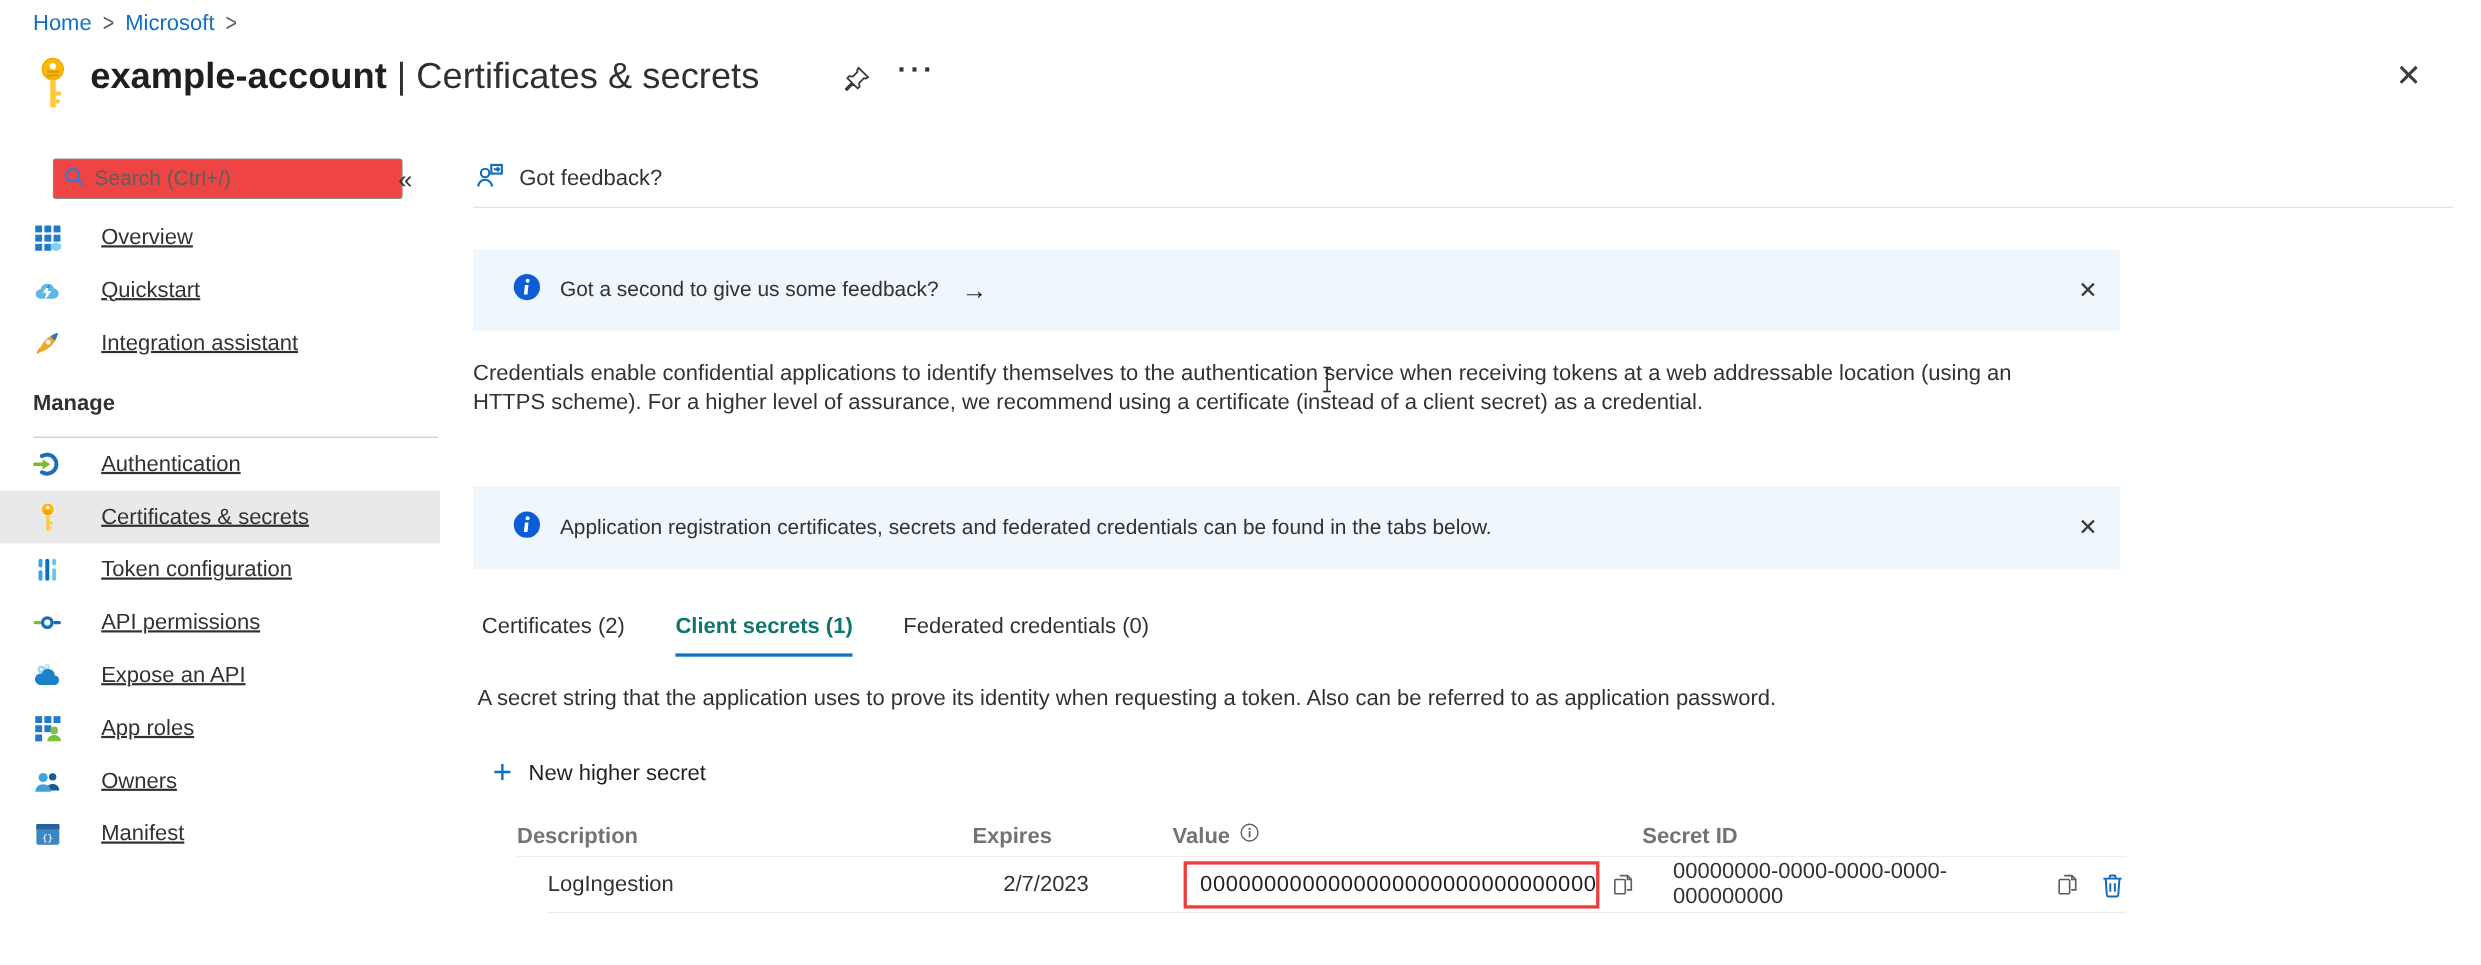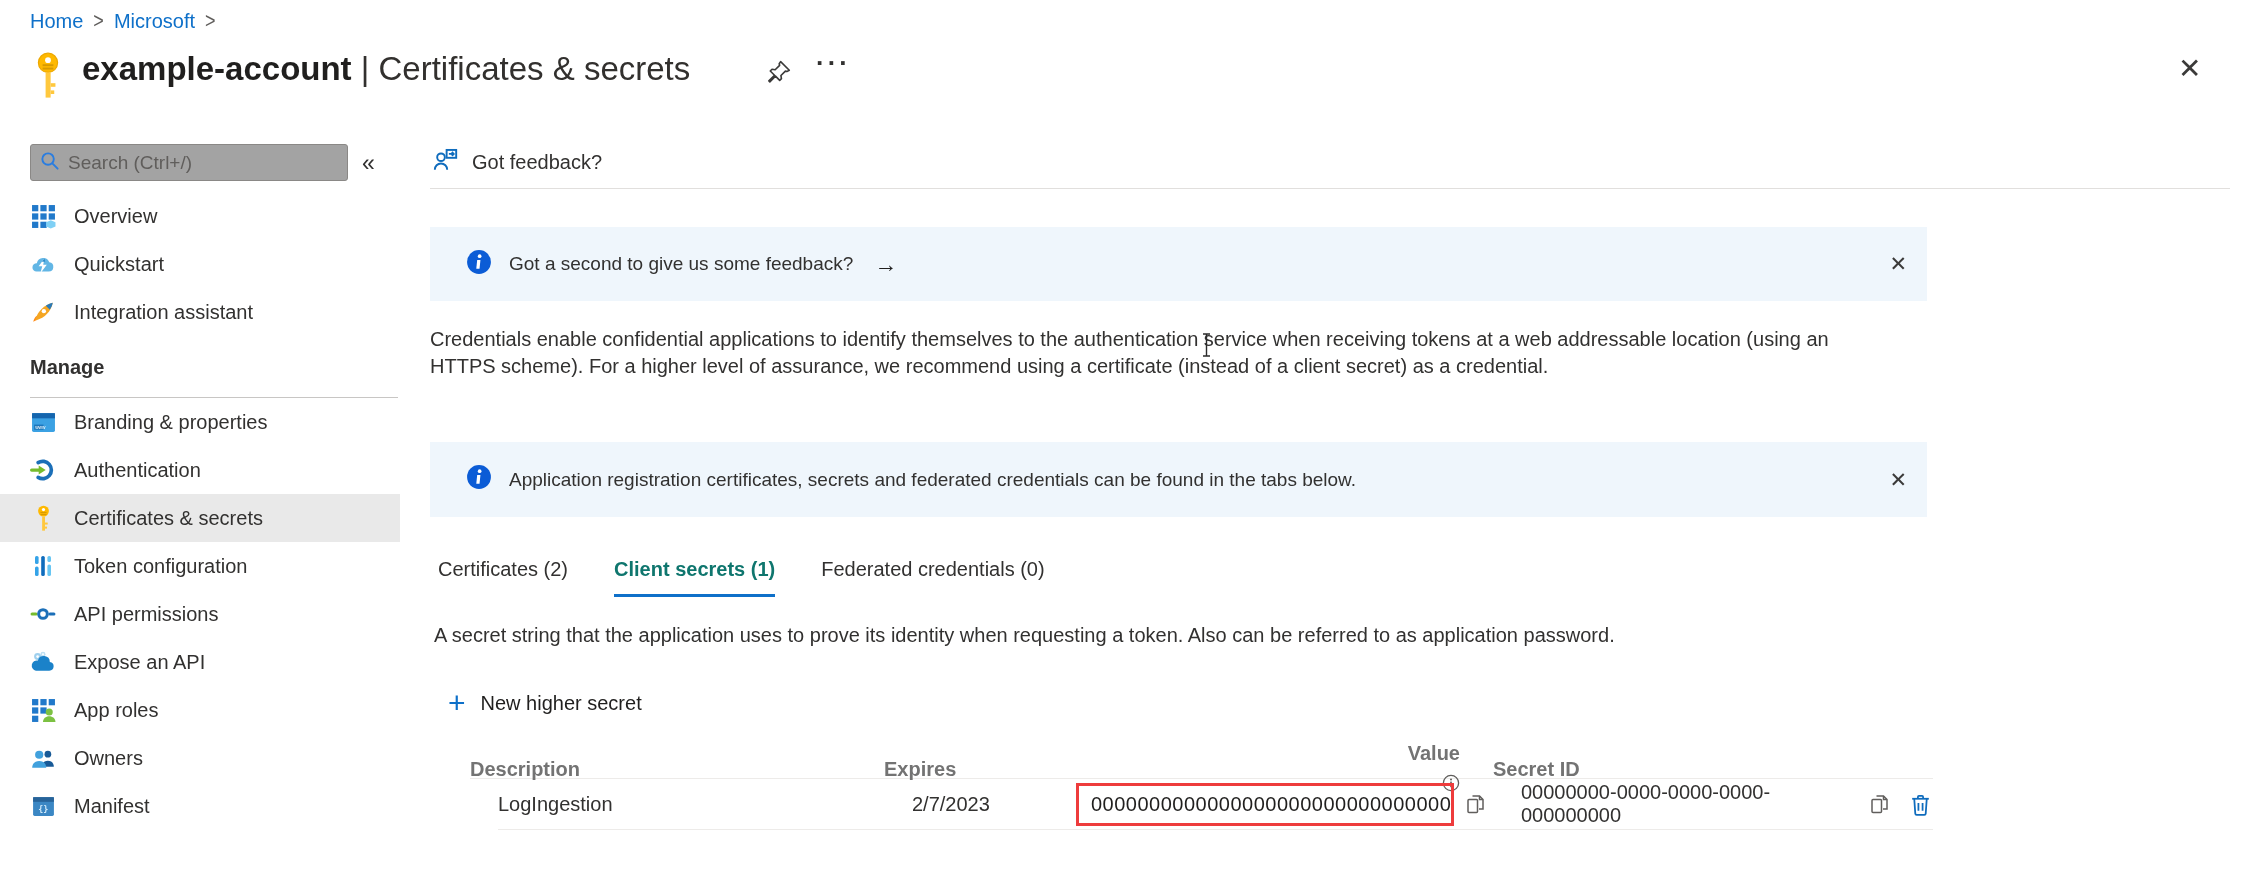--- a/index.html
+++ b/index.html
@@ -16,29 +16,29 @@
   .title-row { position:absolute; left:0; top:46px; width:2255px; height:60px; }
   .title-key { position:absolute; left:33px; top:6px; }
   .title-text { position:absolute; left:82px; top:4px; font-size:33px; color:#201f1e; white-space:nowrap; }
   .title-text .primary { font-weight:700; }
   .title-text .secondary { font-weight:400; color:#32302e; }
   .pin-btn { position:absolute; left:766px; top:12px; cursor:pointer; }
   .more-btn { position:absolute; left:816px; top:2px; font-size:26px; letter-spacing:3px; color:#323130; cursor:pointer; font-weight:700;}
   .close-page { position:absolute; left:2178px; top:6px; font-size:28px; font-weight:300; color:#3b3a39; cursor:pointer; }
 
   
-  .search-box { position:absolute; left:30px; top:144px; width:318px; height:37px; border:1px solid #8a8886; border-radius:3px; display:flex; align-items:center; padding:0 8px; gap:8px; background:#a3a3a3; }
+  .search-box { position:absolute; left:48px; top:144px; width:318px; height:37px; border:1px solid #8a8886; border-radius:3px; display:flex; align-items:center; padding:0 8px; gap:8px; background:#ef4444; }
   .search-box input { border:none; outline:none; flex:1; font-size:19px; font-family:inherit; color:#323130; background:transparent; }
   .search-box input::placeholder { color:#605e5c; }
   .collapse-btn { position:absolute; left:362px; top:150px; font-size:23px; color:#323130; cursor:pointer; }
 
   .nav { position:absolute; left:0; width:400px; }
   .nav-top { top:192px; }
   .nav-manage { top:398px; }
-  .nav-item { height:48px; display:flex; align-items:center; padding-left:30px; gap:18px; font-size:20px; color:#323130; cursor:pointer; }
+  .nav-item { height:48px; display:flex; align-items:center; padding-left:30px; gap:36px; font-size:20px; color:#323130; cursor:pointer;text-decoration:underline; }
   .nav-item.selected { background:#e9e9e9; }
   .nav-icon { width:26px; height:26px; display:flex; align-items:center; justify-content:center; flex:none; }
   .section-label { position:absolute; left:30px; top:356px; font-size:20px; font-weight:700; color:#323130; }
   .section-divider { position:absolute; left:30px; top:397px; width:368px; height:1px; background:#c8c6c4; }
 
   
   .feedback-btn { position:absolute; left:432px; top:146px; display:flex; align-items:center; gap:13px; font-size:20px; color:#323130; cursor:pointer; }
   .toolbar-divider { position:absolute; left:430px; top:188px; width:1800px; height:1px; background:#e1dfdd; }
 
   .banner { position:absolute; left:430px; width:1497px; background:#eff6fc; display:flex; align-items:center; padding-left:36px; gap:17px; font-size:19px; color:#323130; }
@@ -58,21 +58,21 @@
 
   .new-secret { position:absolute; left:448px; top:690px; display:flex; align-items:center; gap:15px; cursor:pointer; }
   .new-secret .plus { color:#0e70c9; font-size:30px; font-weight:300; line-height:26px; }
   .new-secret .label { font-size:20px; color:#201f1e; }
 
   
   .secret-table { position:absolute; left:470px; top:742px; width:1463px; font-size:20px; }
   .t-row { display:grid; grid-template-columns:414px 164px 412px 1fr; align-items:center; }
   .t-head { height:37px; border-bottom:1px solid #edebe9; font-weight:700; color:#737373; }
   .t-body { height:51px; border-bottom:1px solid #edebe9;margin-left:28px; }
-  .col-value-h { display:flex; align-items:flex-end; gap:9px; padding-left:18px;flex-direction:column; }
+  .col-value-h { display:flex; align-items:center; gap:9px; padding-left:18px; }
   .col-secret { padding-left:33px; display:flex; align-items:center; gap:16px; }
   .value-cell { display:flex; align-items:center; gap:10px; }
   .value-box { width:394px; height:43px; border:3px solid #ee3c3c; display:flex; align-items:center; padding-left:12px; letter-spacing:0.5px; color:#201f1e; overflow:hidden; white-space:nowrap; }
   .icon-btn { cursor:pointer; display:inline-flex; }
 </style>
 </head>
 <body>
 
 <div id="app">
 
@@ -160,31 +160,20 @@
         </svg>
       </span>
       <span class="nav-label">Integration assistant</span>
     </div>
   </div>
 
   <div class="section-label">Manage</div>
   <div class="section-divider"></div>
 
   <div class="nav nav-manage">
-    <div class="nav-item">
-      <span class="nav-icon">
-        <svg width="25" height="25" viewBox="0 0 24 24">
-          <rect x="1" y="3" width="22" height="18" rx="1.5" fill="#3ba1e3"></rect>
-          <rect x="1" y="3" width="22" height="5" fill="#1565ad"></rect>
-          <rect x="3" y="14" width="9" height="5" fill="#1b76bc"></rect>
-          <text x="4" y="18.2" font-size="4.6" fill="#ffffff" font-family="sans-serif">www</text>
-        </svg>
-      </span>
-      <span class="nav-label">Branding &amp; properties</span>
-    </div>
     <div class="nav-item">
       <span class="nav-icon">
         <svg width="26" height="26" viewBox="0 0 24 24">
           <path d="M7.5 5.2a8 8 0 1 1 0 13.6" fill="none" stroke="#1b6fb8" stroke-width="3.4" stroke-linecap="round"></path>
           <line x1="1.5" y1="12" x2="8.5" y2="12" stroke="#76bc2d" stroke-width="3" stroke-linecap="round"></line>
           <polygon points="14.5,12 8,7.8 8,16.2" fill="#76bc2d"></polygon>
         </svg>
       </span>
       <span class="nav-label">Authentication</span>
     </div>

